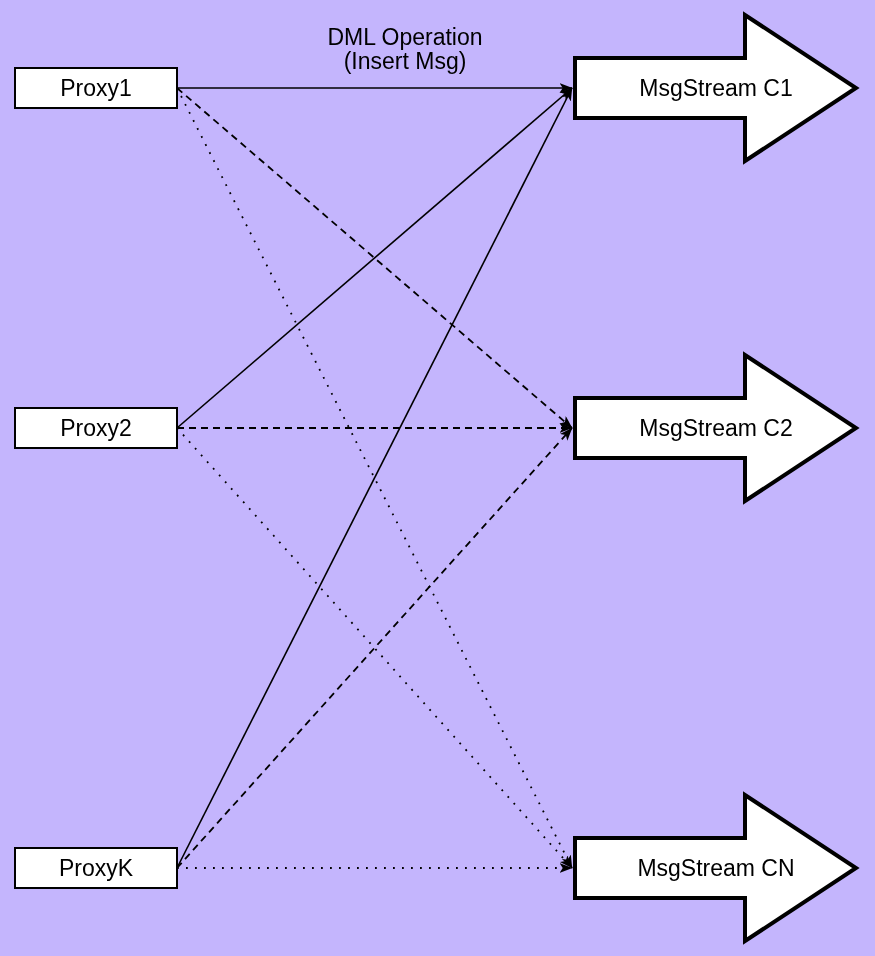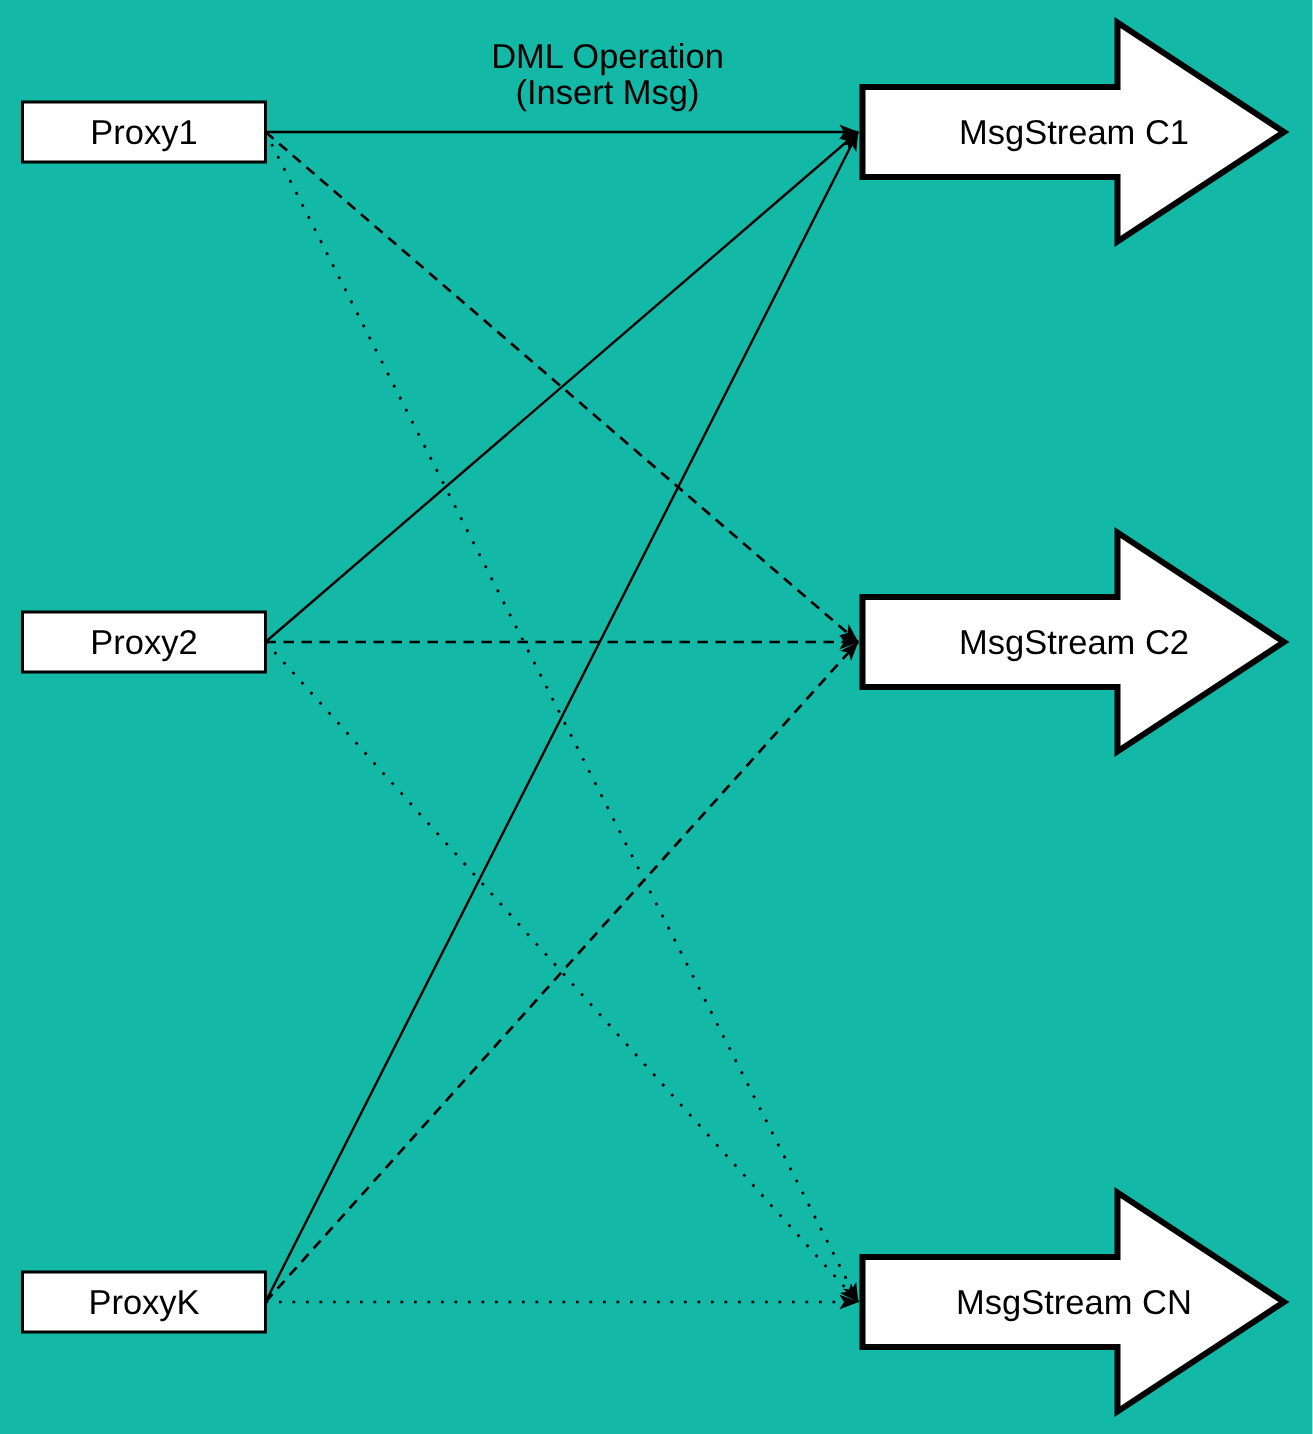--- a/index.html
+++ b/index.html
@@ -4,21 +4,21 @@
 <style>
   html, body {
     margin: 0;
     padding: 0;
     background: #ffffff;
   }
   .canvas-wrap {
     position: relative;
     width: 875px;
     height: 956px;
-    background: #14b8a6;
+    background: #c4b5fd;
     overflow: hidden;
   }
   svg text {
     font-family: "Liberation Sans", sans-serif;
     font-size: 23px;
     fill: #000000;
   }
   .node-rect {
     fill: #ffffff;
     stroke: #000000;

